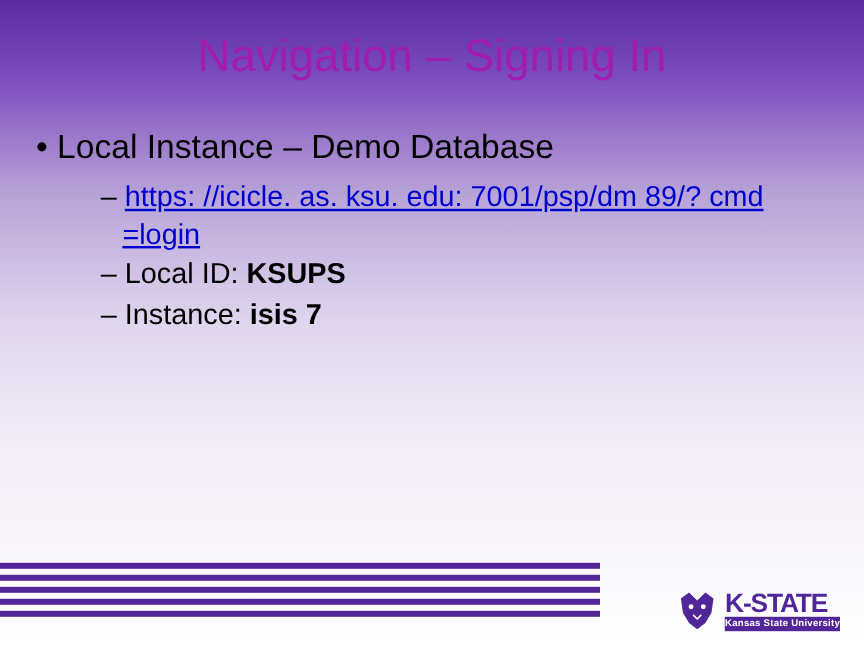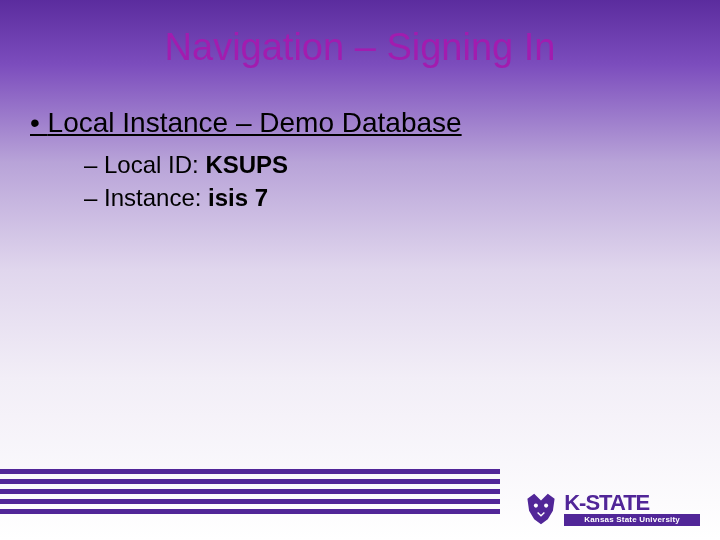--- a/index.html
+++ b/index.html
@@ -16,21 +16,20 @@
     padding-top: 26px;
     font-weight: normal;
   }
   .content {
     padding: 38px 30px 0 30px;
     color: #000;
   }
   .bullet-l1 {
     font-size: 28px;
     margin-bottom: 10px;
-    text-decoration: underline;
   }
   .bullet-l1::before {
     content: "• ";
   }
   .sub-block {
     padding-left: 54px;
     font-size: 24px;
     line-height: 1.3;
   }
   .sub-item {
@@ -73,33 +72,34 @@
   .logo-k {
     font-size: 22px;
     font-weight: 900;
     color: #512698;
     letter-spacing: -1px;
   }
   .logo-sub {
     font-size: 8px;
     background: #512698;
     color: #fff;
-    padding: 2px 20px;
+    padding: 2px 0;
     font-weight: bold;
     letter-spacing: 0.2px;
   }
 </style>
 </head>
 <body>
 
 <h1 class="title">Navigation – Signing In</h1>
 
 <div class="content">
   <div class="bullet-l1">Local Instance – Demo Database</div>
   <div class="sub-block">
+    <div class="sub-item"><span class="link">https: //icicle. as. ksu. edu: 7001/psp/dm 89/? cmd =login</span></div>
     <div class="sub-item"><span>Local ID:  </span><span class="bold">KSUPS</span></div>
     <div class="sub-item"><span>Instance:  </span><span class="bold">isis 7</span></div>
   </div>
 </div>
 
 <div class="footer-lines">
   <div></div>
     <div></div>
     <div></div>
     <div></div>

